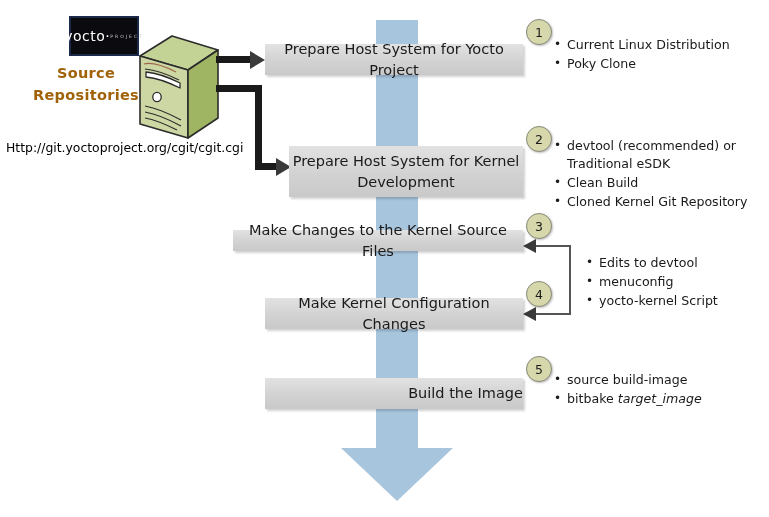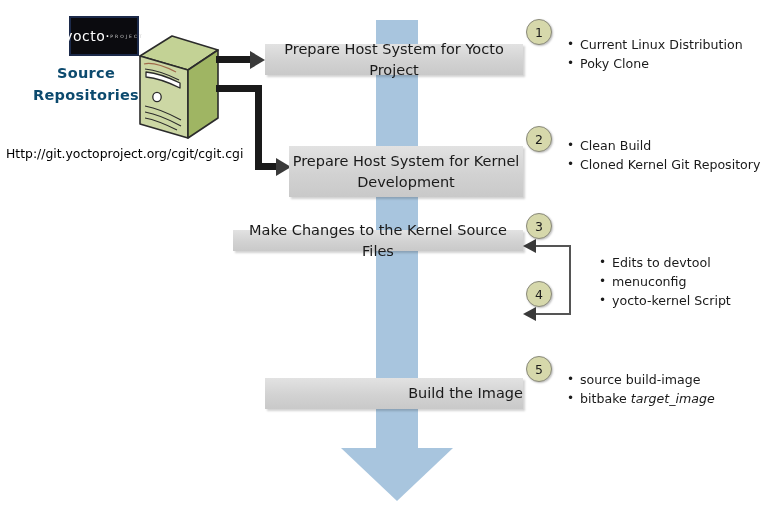--- a/index.html
+++ b/index.html
@@ -68,28 +68,28 @@
 
   
   .src-label {
     position: absolute;
     left: 26px;
     top: 62px;
     width: 120px;
     text-align: center;
     font-weight: bold;
     font-size: 14.5px;
-    color: #0c4a6e;
+    color: #a16207;
     line-height: 1.55;
     letter-spacing: 0.3px;
   }
   .src-url {
     position: absolute;
     left: 6px;
-    top: 146px;
+    top: 140px;
     font-size: 12.4px;
     color: #000000;
     white-space: nowrap;
   }
 
   
   .server {
     position: absolute;
     left: 136px;
     top: 32px;
@@ -149,21 +149,21 @@
     line-height: 1.44;
   }
   .blist ul {
     margin: 0;
     padding: 0 0 0 14px;
     list-style: none;
   }
   .blist li {
     position: relative;
     padding-left: 2px;
-    margin: 0 0 1px 16px;
+    margin: 0 0 1px 3px;
   }
   .blist li:before {
     content: "\2022";
     position: absolute;
     left: -11px;
     top: 0;
     font-size: 12px;
   }
   .blist li i { }
   #list1 { left: 548px; top: 36px;  width: 215px; }
@@ -256,39 +256,43 @@
 
   <div class="pbox" id="box1">
     <span>Prepare Host System for Yocto Project</span>
   </div>
   <div class="pbox" id="box2">
     <span>Prepare Host System for Kernel Development</span>
   </div>
   <div class="pbox" id="box3">
     <span>Make Changes to the Kernel Source Files</span>
   </div>
+  <div class="pbox" id="box4">
+    <span>Make Kernel Configuration Changes</span>
+  </div>
   <div class="pbox" id="box5">
     <span>Build the Image</span>
   </div>
 
   <div class="step-circle" id="circle1">1</div>
   <div class="step-circle" id="circle2">2</div>
   <div class="step-circle" id="circle3">3</div>
   <div class="step-circle" id="circle4">4</div>
   <div class="step-circle" id="circle5">5</div>
 
   <div class="blist" id="list1">
     <ul>
       <li>Current Linux Distribution</li>
       <li>Poky Clone</li>
     </ul>
   </div>
 
   <div class="blist" id="list2">
     <ul>
+      <li>devtool (recommended) or Traditional eSDK</li>
       <li>Clean Build</li>
       <li>Cloned Kernel Git Repository</li>
     </ul>
   </div>
 
   <div class="blist" id="list3">
     <ul>
       <li>Edits to devtool</li>
       <li>menuconfig</li>
       <li>yocto-kernel Script</li>

